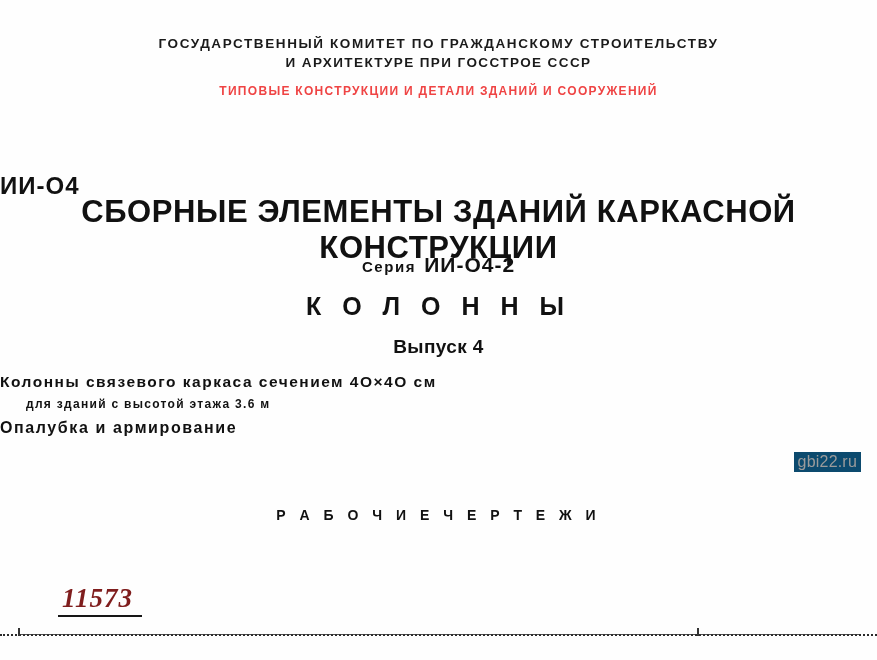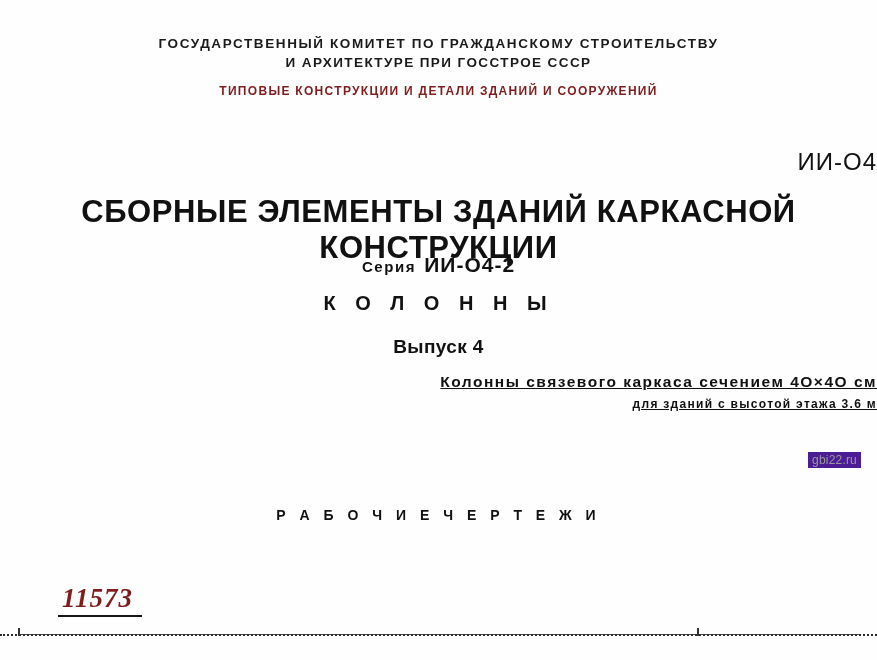--- a/index.html
+++ b/index.html
@@ -37,30 +37,30 @@
   }
   .subtitle-small {
     position: absolute;
     top: 84px;
     left: 0;
     right: 0;
     text-align: center;
     font-size: 12px;
     font-weight: bold;
     letter-spacing: 1.3px;
-    color: #7f1d1d;
+    color: #ef4444;
   }
   .series-code {
     position: absolute;
-    top: 148px;
-    left: 0;
-    right: 0;
-    text-align: right;
+    top: 172px;
+    left: 0;
+    right: 0;
+    text-align: left;
     font-size: 24px;
-    font-weight: normal;
+    font-weight: bold;
     letter-spacing: 1px;
   }
   .series-name {
     position: absolute;
     top: 194px;
     left: 0;
     right: 0;
     text-align: center;
     font-size: 31px;
     font-weight: bold;
@@ -84,41 +84,40 @@
     font-size: 21px;
     margin-left: 8px;
     letter-spacing: 1px;
   }
   .doc-title {
     position: absolute;
     top: 292px;
     left: 0;
     right: 0;
     text-align: center;
-    font-size: 20px;
+    font-size: 25px;
     font-weight: bold;
     letter-spacing: 7px;
   }
   .issue {
     position: absolute;
     top: 336px;
     left: 0;
     right: 0;
     text-align: center;
     font-size: 19px;
     font-weight: bold;
     letter-spacing: 0.4px;
   }
   .desc {
     position: absolute;
     top: 370px;
     left: 0;
     right: 0;
-    text-align: right;
-    text-decoration: underline;
+    text-align: left;
   }
   .desc-line {
     font-size: 15.5px;
     font-weight: bold;
     letter-spacing: 1.5px;
     line-height: 23px;
   }
   .desc-line.l2 {
     font-size: 12px;
     letter-spacing: 1.3px;
@@ -135,23 +134,23 @@
     right: 0;
     text-align: center;
     font-size: 14px;
     font-weight: bold;
     letter-spacing: 5px;
   }
   .watermark {
     position: absolute;
     top: 452px;
     right: 16px;
-    font-size: 12px;
+    font-size: 16px;
     color: #9b9b9b;
-    background: #4c1d95;
+    background: #0c4a6e;
     padding: 1px 4px;
     letter-spacing: 0.2px;
   }
   .handwritten {
     position: absolute;
     left: 62px;
     top: 583px;
     font-family: "Liberation Serif", serif;
     font-style: italic;
     font-size: 27px;
@@ -212,20 +211,21 @@
     <span class="lbl">Серия</span><span class="code">ИИ-О4-2</span>
   </div>
 
   <div class="doc-title">К О Л О Н Н Ы</div>
 
   <div class="issue">Выпуск 4</div>
 
   <div class="desc">
     <div class="desc-line">Колонны  связевого  каркаса  сечением 4О×4О см</div>
     <div class="desc-line l2">для  зданий с высотой  этажа  3.6 м</div>
+    <div class="desc-line l3">Опалубка  и  армирование</div>
   </div>
 
   <div class="watermark">gbi22.ru</div>
 
   <div class="working-drawings">Р А Б О Ч И Е      Ч Е Р Т Е Ж И</div>
 
   <div class="handwritten">11573</div>
   <div class="hand-underline"></div>
 
   <div class="bottom-rule"></div>

